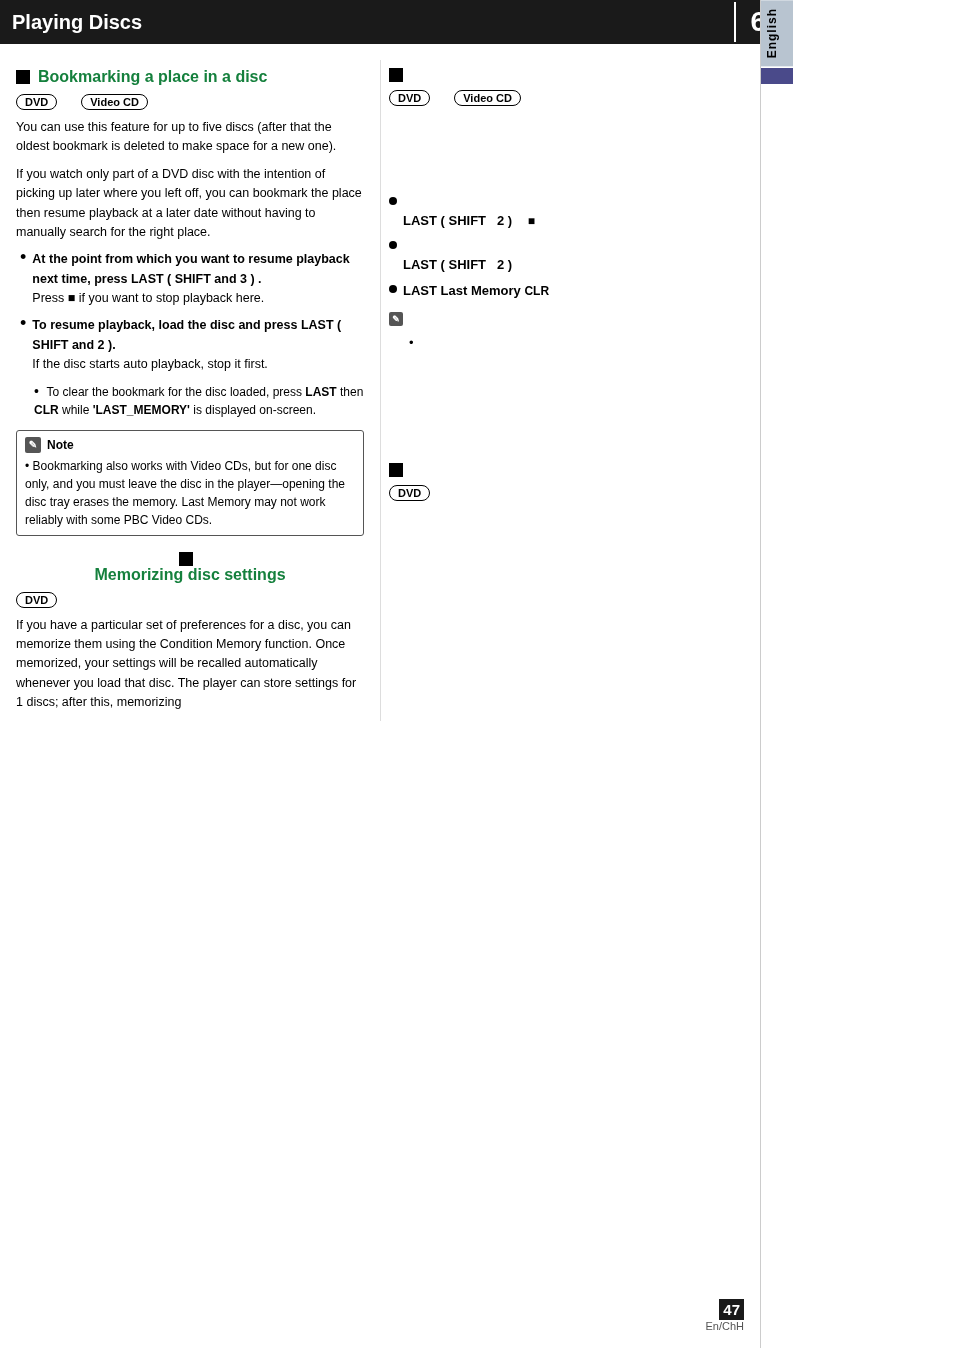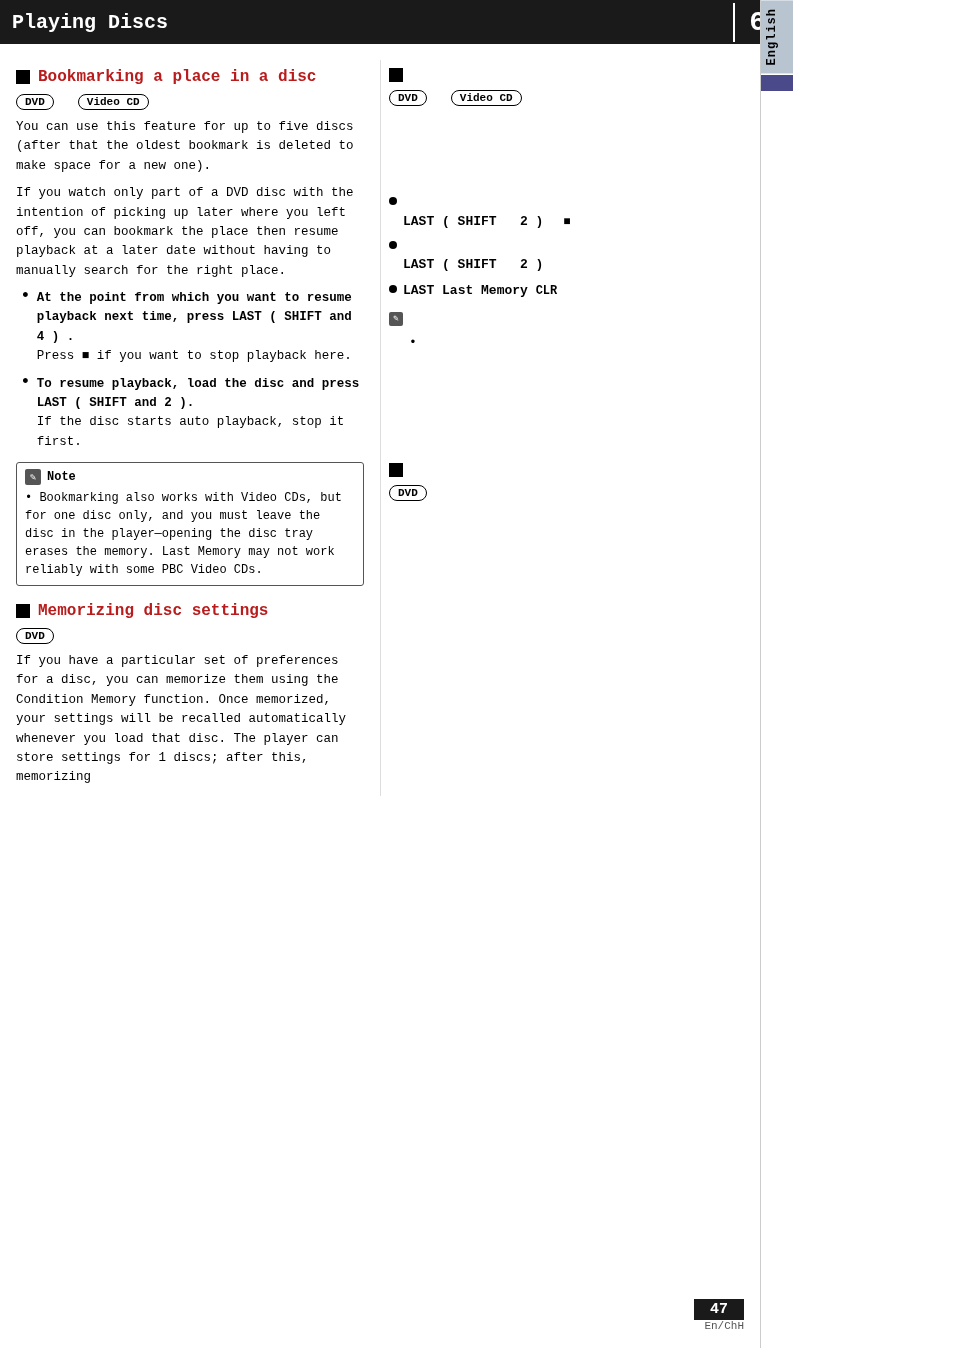--- a/index.html
+++ b/index.html
@@ -12,21 +12,20 @@
       min-height: 1348px;
       position: relative;
       overflow: hidden;
     }
 
     .page-wrapper {
       width: 792px;
       min-height: 1348px;
       position: relative;
       background: #fff;
-      font-family: Liberation Mono, monospace;
     }
 
     
     .header-bar {
       background: #1a1a1a;
       color: #fff;
       display: flex;
       align-items: center;
       justify-content: space-between;
       padding: 6px 12px;
@@ -117,21 +116,21 @@
       width: 14px;
       height: 14px;
       background: #000;
       margin-right: 8px;
       flex-shrink: 0;
     }
 
     .section-title {
       font-size: 16px;
       font-weight: bold;
-      color: #b91c1c;
+      color: #15803d;
     }
 
     
     .badge-row {
       display: flex;
       gap: 24px;
       margin-bottom: 8px;
       flex-wrap: wrap;
     }
 
@@ -257,21 +256,21 @@
       bottom: 16px;
       right: 48px;
       text-align: right;
     }
 
     .page-number-box {
       background: #1a1a1a;
       color: #fff;
       font-size: 15px;
       font-weight: bold;
-      padding: 2px 16px;
+      padding: 2px 4px;
       display: inline-block;
       margin-left: 20px;
     }
 
     .page-sub {
       font-size: 11px;
       color: #555;
     }
 
     .chinese-text {
@@ -313,48 +312,54 @@
         <span class="badge">DVD</span>
         <span class="badge">Video CD</span>
       </div>
 
       <p class="body-text">You can use this feature for up to five discs (after that the oldest bookmark is deleted to make space for a new one).</p>
       <p class="body-text">If you watch only part of a DVD disc with the intention of picking up later where you left off, you can bookmark the place then resume playback at a later date without having to manually search for the right place.</p>
 
       <div class="bullet-item">
         <span class="bullet-dot">•</span>
         <div class="bullet-content">
-          <strong>At the point from which you want to resume playback next time, press LAST ( SHIFT and 4 ) .</strong>
+          <strong>At the point from which you want to resume playback next time, press LAST ( SHIFT and 3 ) .</strong>
           <br>
           <span>Press ■ if you want to stop playback here.</span>
         </div>
       </div>
 
       <div class="bullet-item">
         <span class="bullet-dot">•</span>
         <div class="bullet-content">
           <strong>To resume playback, load the disc and press LAST ( SHIFT and 2 ).</strong>
           <br>
           <span>If the disc starts auto playback, stop it first.</span>
         </div>
       </div>
 
+      <div style="padding-left: 18px; margin-bottom: 8px;">
+        <span class="bullet-dot" style="font-size:14px; margin-right:4px;">•</span>
+        <span class="body-text" style="font-size:12px;">
+          To clear the bookmark for the disc loaded, press <strong>LAST</strong> then <strong>CLR</strong> while <strong>'LAST_MEMORY'</strong> is displayed on-screen.
+        </span>
+      </div>
 
       <div class="note-box">
         <div class="note-header">
           <div class="note-icon">✎</div>
           <span class="note-label">Note</span>
         </div>
         <div class="note-text">
           <span>•</span>
           <span>Bookmarking also works with Video CDs, but for one disc only, and you must leave the disc in the player—opening the disc tray erases the memory. Last Memory may not work reliably with some PBC Video CDs.</span>
         </div>
       </div>
 
-      <div class="section-heading" style="margin-top: 16px;">
+      <div class="section-heading" style="margin-top: 16px; flex-direction: column;">
         <div class="black-square"></div>
         <span class="section-title">Memorizing disc settings</span>
       </div>
 
       <div class="badge-row">
         <span class="badge">DVD</span>
       </div>
 
       <p class="body-text">If you have a particular set of preferences for a disc, you can memorize them using the Condition Memory function. Once memorized, your settings will be recalled automatically whenever you load that disc. The player can store settings for 1 discs; after this, memorizing</p>
 

